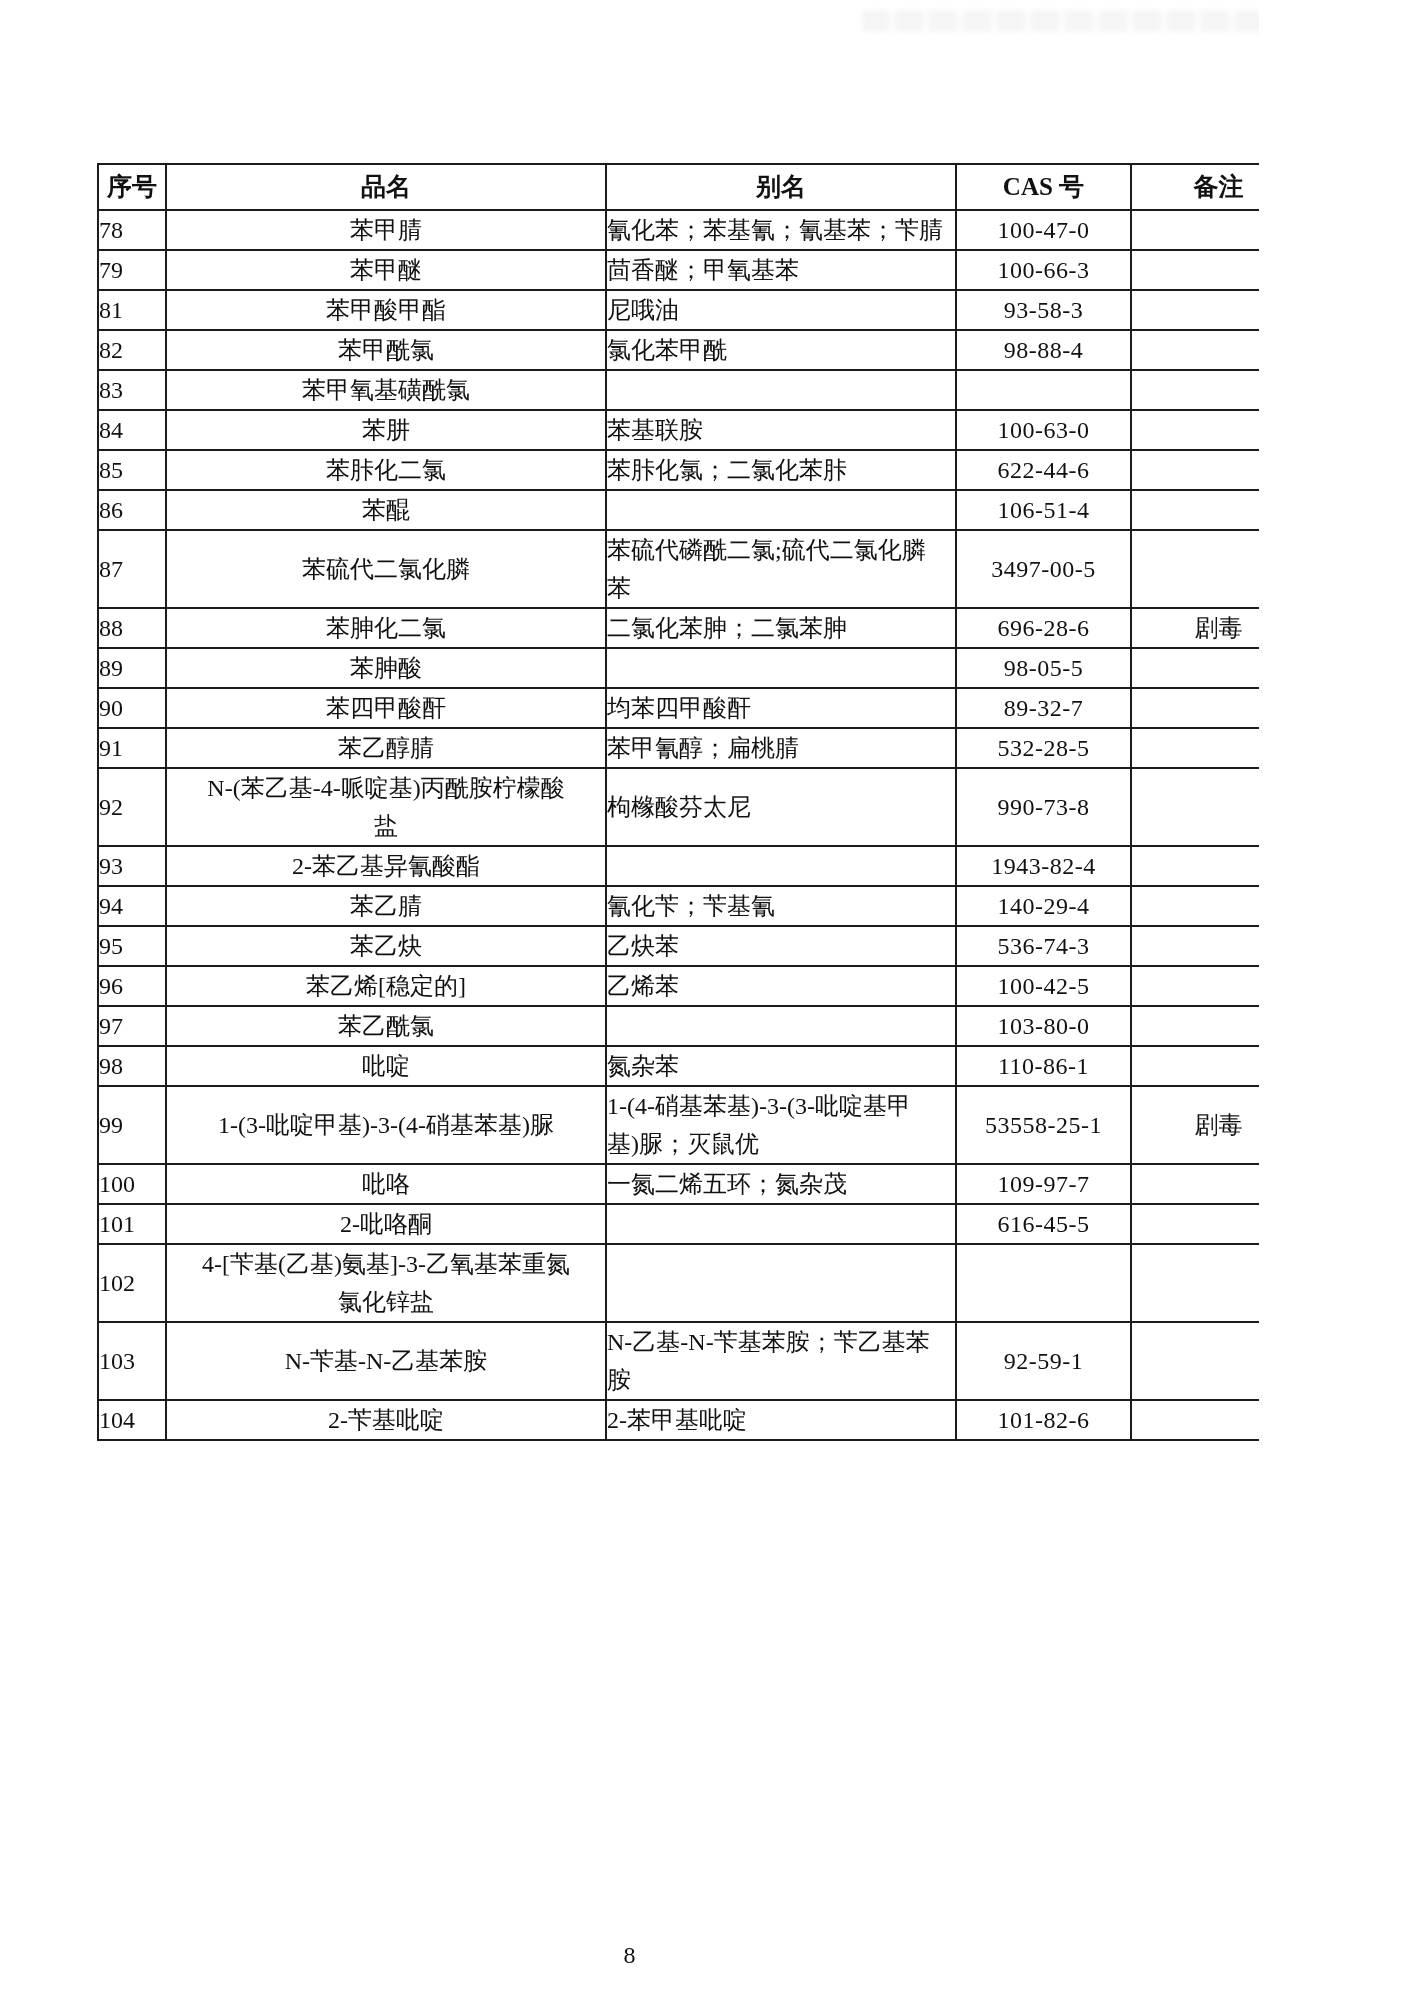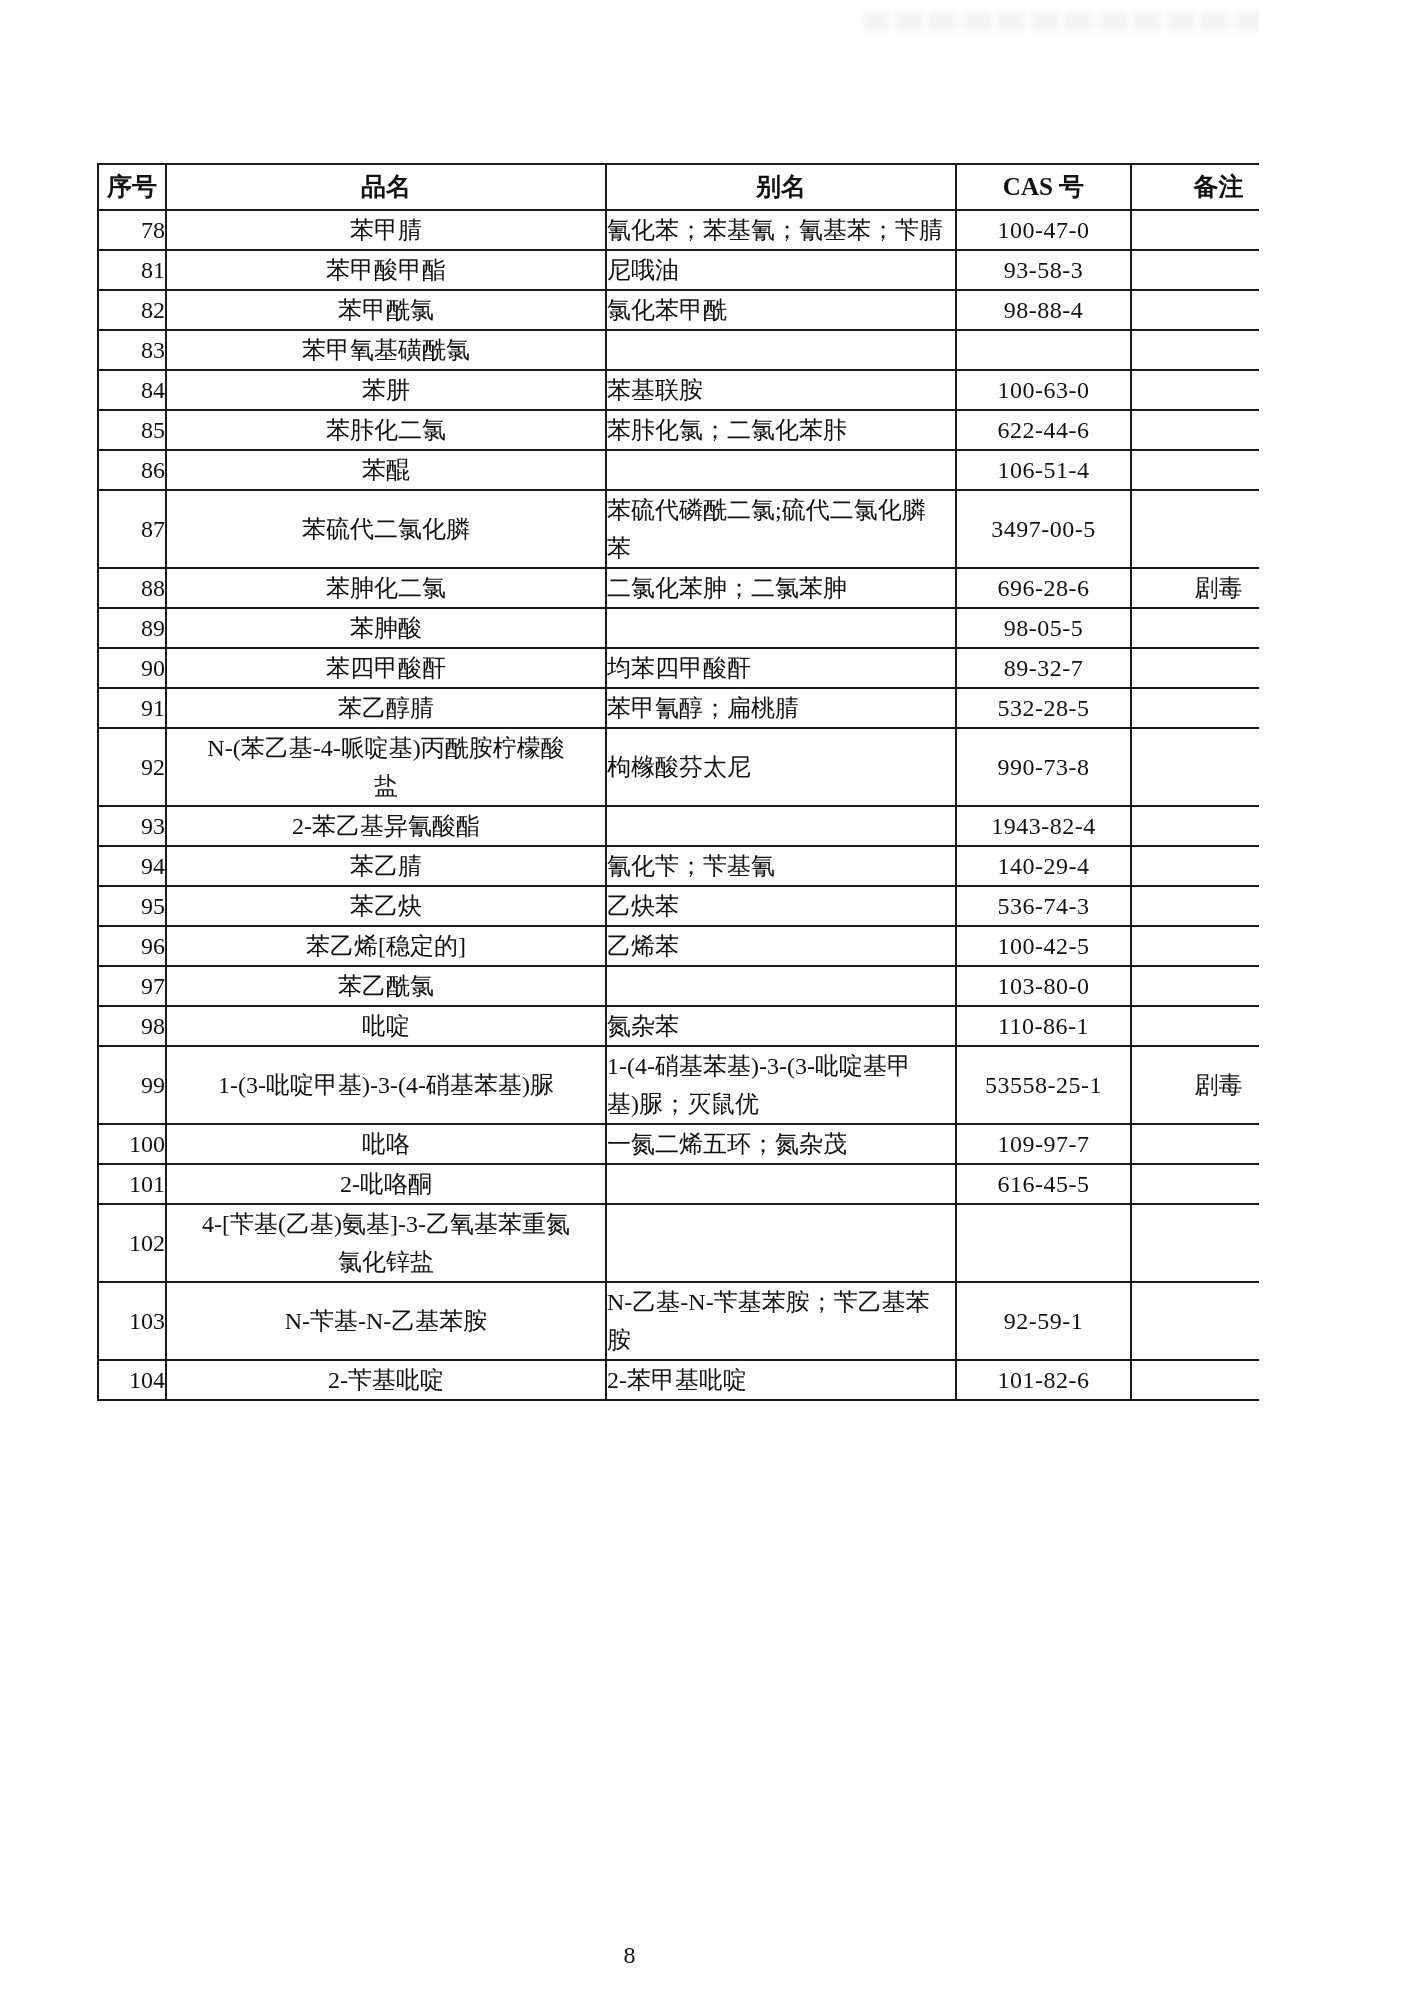--- a/index.html
+++ b/index.html
@@ -39,21 +39,21 @@
     vertical-align:middle;
     padding:0;
     overflow:hidden;
   }
   table.chem th{
     font-weight:bold;
     font-size:25px;
     text-align:center;
     height:44px;
   }
-  td.c-no{ text-align:right; }
+  td.c-no{ text-align:left; }
   td.c-name{ text-align:center; padding-left:12px; padding-right:4px; white-space:pre-line; }
   td.c-alias{ text-align:left; padding-left:8px; padding-right:2px; white-space:pre-line; text-align:justify;margin-top:31px; }
   td.c-cas{ text-align:center; letter-spacing:.5px;border-radius:8px; }
   td.c-note{ text-align:center; }
   tr.r-single{ height:39px; }
   tr.r-double{ height:77px; }
   .footer-page{
     position:absolute;
     top:1942px;
     left:0;
@@ -89,20 +89,27 @@
     </thead>
     <tbody id="body-rows">
         <tr class="r-single">
           <td class="c-no">78</td>
           <td class="c-name">苯甲腈</td>
           <td class="c-alias">氰化苯；苯基氰；氰基苯；苄腈</td>
           <td class="c-cas">100-47-0</td>
           <td class="c-note"></td>
         </tr>
         <tr class="r-single">
+          <td class="c-no">79</td>
+          <td class="c-name">苯甲醚</td>
+          <td class="c-alias">茴香醚；甲氧基苯</td>
+          <td class="c-cas">100-66-3</td>
+          <td class="c-note"></td>
+        </tr>
+        <tr class="r-single">
           <td class="c-no">81</td>
           <td class="c-name">苯甲酸甲酯</td>
           <td class="c-alias">尼哦油</td>
           <td class="c-cas">93-58-3</td>
           <td class="c-note"></td>
         </tr>
         <tr class="r-single">
           <td class="c-no">82</td>
           <td class="c-name">苯甲酰氯</td>
           <td class="c-alias">氯化苯甲酰</td>

